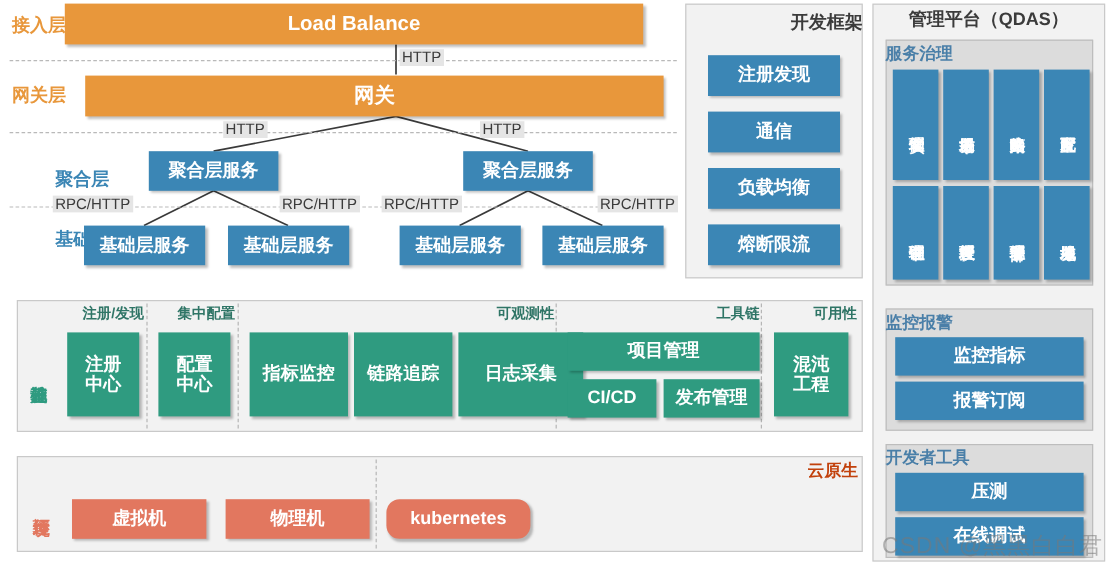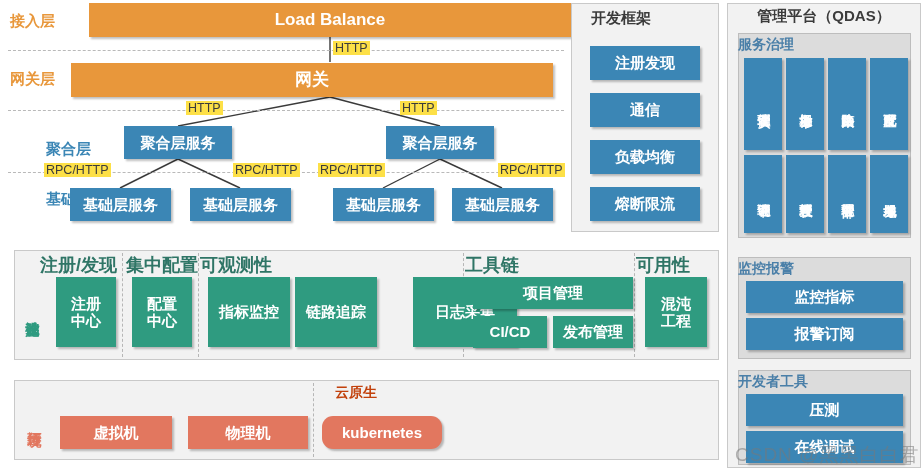--- a/index.html
+++ b/index.html
@@ -57,21 +57,21 @@
     height:0;
   }
 
   
   #connectors{position:absolute;left:0;top:0;width:923px;height:471px;pointer-events:none;}
 
   .protolabel{
     position:absolute;
     font-size:12.5px;
     color:#3b3b3b;
-    background:#fde047;
+    background:#e5e5e5;
     padding:0 2px;
     white-space:nowrap;
     font-family:"Liberation Sans",sans-serif;
   }
 
   
   .panel{
     position:absolute;
     box-sizing:border-box;
     background:#f2f2f2;
@@ -100,31 +100,30 @@
   .vsep{
     position:absolute;
     border-left:1px dashed #b6b6b6;
     width:0;
   }
   .groupcap{
     position:absolute;
     font-weight:bold;
     color:#2f7566;
     white-space:nowrap;
-    font-size:18px;
-    text-align:left;
+    font-size:12px;
+    text-align:right;
   }
   .groupcap-grey{
     position:absolute;
     font-weight:bold;
     color:#4c5a63;
     white-space:nowrap;
     font-size:14px;
-    text-align:left;
-    margin-left:20px;
+    text-align:right;
   }
   .watermark{
     position:absolute;
     color:rgba(120,120,120,.55);
     font-size:19px;
     white-space:nowrap;
     font-family:"Liberation Sans",sans-serif;
     letter-spacing:1px;
   }
 </style>
@@ -149,21 +148,21 @@
 
   <div class="hsep" style="left:8px;top:50px;width:556px;"></div>
   <div class="hsep" style="left:8px;top:110px;width:556px;"></div>
   <div class="hsep" style="left:8px;top:172px;width:556px;"></div>
 
   <div class="layerlabel lbl-orange" style="left:10px;top:12px;">接入层</div>
   <div class="layerlabel lbl-orange" style="left:10px;top:70px;">网关层</div>
   <div class="layerlabel lbl-blue" style="left:10px;top:140px;">聚合层</div>
   <div class="layerlabel lbl-blue" style="left:10px;top:190px;">基础层</div>
 
-  <div class="box orange" style="left:89px;top:3px;width:482px;height:34px;font-size:17px;">Load Balance</div>
+  <div class="box orange" style="left:54px;top:3px;width:482px;height:34px;font-size:17px;">Load Balance</div>
 
   <div class="box orange" style="left:71px;top:63px;width:482px;height:34px;font-size:17px;">网关</div>
 
   <div class="protolabel" style="left:333px;top:41px;">HTTP</div>
 
   <div class="box blue" style="left:124px;top:126px;width:108px;height:33px;font-size:15px;">聚合层服务</div>
   <div class="box blue" style="left:386px;top:126px;width:108px;height:33px;font-size:15px;">聚合层服务</div>
 
   <div class="protolabel" style="left:186px;top:101px;">HTTP</div>
   <div class="protolabel" style="left:400px;top:101px;">HTTP</div>
@@ -229,21 +228,21 @@
   <div class="groupcap" style="left:465px;top:253px;width:168px;">工具链</div>
   <div class="groupcap" style="left:636px;top:253px;width:78px;">可用性</div>
 
   <div class="box green" style="left:56px;top:277px;width:60px;height:70px;font-size:15px;white-space:pre-line;">注册
 中心</div>
   <div class="box green" style="left:132px;top:277px;width:60px;height:70px;font-size:15px;white-space:pre-line;">配置
 中心</div>
 
   <div class="box green" style="left:208px;top:277px;width:82px;height:70px;font-size:15px;">指标监控</div>
   <div class="box green" style="left:295px;top:277px;width:82px;height:70px;font-size:15px;">链路追踪</div>
-  <div class="box green" style="left:382px;top:277px;width:104px;height:70px;font-size:15px;margin-left:31px;">日志采集</div>
+  <div class="box green" style="left:382px;top:277px;width:104px;height:70px;font-size:15px;">日志采集</div>
 
   <div class="box green" style="left:473px;top:277px;width:160px;height:32px;font-size:15px;">项目管理</div>
   <div class="box green" style="left:473px;top:316px;width:74px;height:32px;font-size:15px;">CI/CD</div>
   <div class="box green" style="left:553px;top:316px;width:80px;height:32px;font-size:15px;">发布管理</div>
 
   <div class="box green" style="left:645px;top:277px;width:62px;height:70px;font-size:15px;white-space:pre-line;">混沌
 工程</div>
 
   <div class="panel" style="left:14px;top:380px;width:705px;height:80px;"></div>
 

